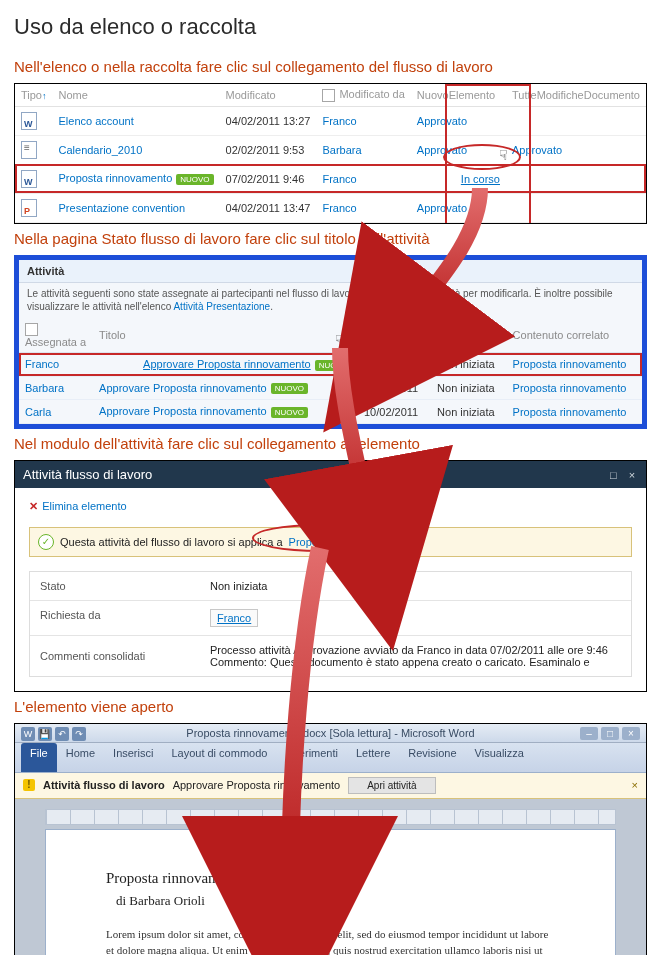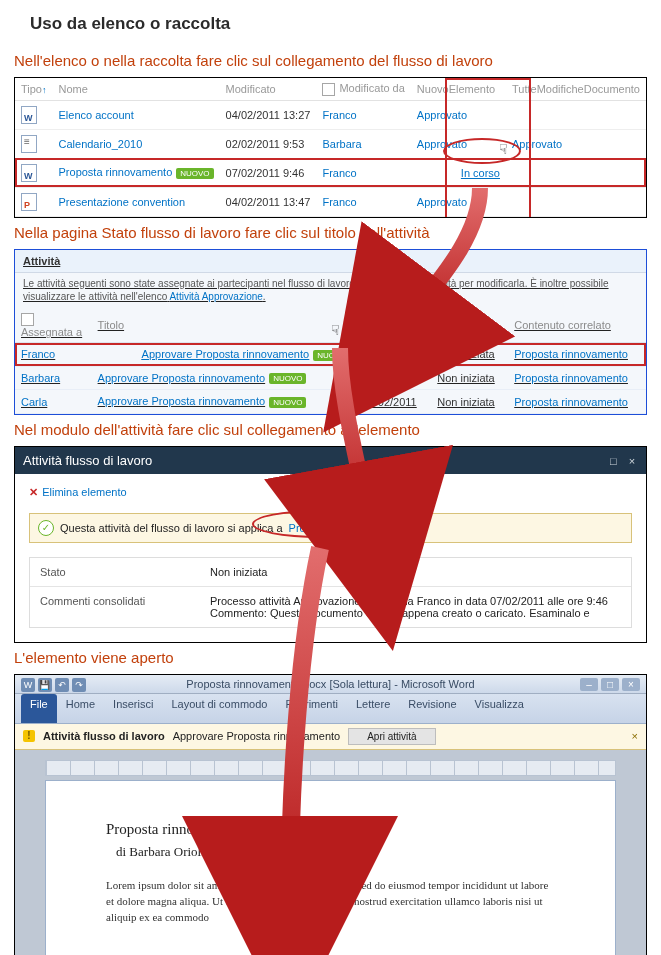--- a/index.html
+++ b/index.html
@@ -5,24 +5,24 @@
   body {
     font-family: "Segoe UI", Tahoma, Arial, sans-serif;
     font-size: 12px;
     color: #222;
     margin: 0;
     padding: 10px 14px;
     background: #fff;
     width: 633px;
   }
   .heading-main {
-    font-size: 17px;
+    font-size: 22px;
     color: #2b2b2b;
-    margin: 4px 16px 18px;
-    font-weight: 700;
+    margin: 4px 0 18px;
+    font-weight: 400;
   }
   .heading-step {
     font-size: 15px;
     color: #c2410c;
     margin: 6px 0 8px;
     font-weight: 400;
   }
 
   
   .sp-list-wrap {
@@ -108,25 +108,24 @@
     pointer-events: none;
   }
   .cursor-hand {
     position: absolute;
     font-size: 14px;
     pointer-events: none;
   }
 
   
   .task-panel {
-    border: 1px solid #1d4ed8;
+    border: 5px solid #1d4ed8;
     background: #f4f7fb;
     position: relative;
     font-size: 11px;
-    text-decoration: underline;
   }
   .task-panel .hdr {
     background: #eaf2fb;
     padding: 5px 8px;
     font-weight: bold;
     color: #333;
     border-bottom: 1px solid #d0d9e6;
   }
   .task-panel .desc {
     padding: 4px 8px 6px;
@@ -192,21 +191,21 @@
     background:#fff;border:1px solid #6ab52a;color:#6ab52a;
     font-size:10px;line-height:14px;text-align:center;
   }
   .form-grid {
     border: 1px solid #ddd;
     margin-top: 14px;
   }
   .form-grid .row {
     display:flex; border-bottom:1px solid #e4e4e4; font-size:11px;
   }
-  .form-grid .row:last-child { border-bottom:none; }
+  .form-grid .row:last-child { border-bottom:none;align-items:center; }
   .form-grid .lbl {
     width: 150px; color:#555; padding:8px 10px;
   }
   .form-grid .val {
     flex:1; padding:8px 10px; color:#222;
   }
   .val .ro-input {
     display:inline-block;border:1px solid #c8c8c8;padding:2px 6px;
     background:#fafafa;color:#0072c6;text-decoration:underline;font-size:11px;
   }
@@ -347,21 +346,21 @@
   <div class="ellipse" style="left:428px;top:60px;width:74px;height:22px;"></div>
   <span class="cursor-hand" style="left:484px;top:63px;">☟</span>
 </div>
 
 <h2 class="heading-step">Nella pagina Stato flusso di lavoro fare clic sul titolo dell'attività</h2>
 
 <div class="task-panel">
   <div class="hdr">Attività</div>
   <div class="desc">
     <span>Le attività seguenti sono state assegnate ai partecipanti nel flusso di lavoro. Fare clic su un'attività per modificarla. È inoltre possibile visualizzare le attività nell'elenco</span>
-    <span class="link">Attività Approvazione</span>.
+    <span class="link">Attività Presentazione</span>.
   </div>
   <table>
     <thead>
       <tr>
         <th style="width:90px;"><span class="ck"></span><span>Assegnata a</span></th>
         <th>Titolo</th>
         <th style="width:80px;">Scadenza</th>
         <th style="width:80px;">Stato</th>
         <th style="width:150px;">Contenuto correlato</th>
       </tr>
@@ -414,20 +413,24 @@
       <span class="link">Proposta rinnovamento</span>.
       <div class="ellipse" style="left:222px;top:-4px;width:132px;height:24px;"></div>
       <span class="cursor-hand" style="left:338px;top:2px;">☟</span>
     </div>
     <div class="form-grid">
       <div class="row">
         <div class="lbl">Stato</div>
         <div class="val">Non iniziata</div>
       </div>
       <div class="row">
+        <div class="lbl">Richiesta da</div>
+        <div class="val"><span class="ro-input">Franco</span></div>
+      </div>
+      <div class="row">
         <div class="lbl">Commenti consolidati</div>
         <div class="val">
           <div>Processo attività Approvazione avviato da Franco in data 07/02/2011 alle ore 9:46</div>
           <div>Commento: Questo documento è stato appena creato o caricato. Esaminalo e</div>
         </div>
       </div>
     </div>
   </div>
 </div>
 

